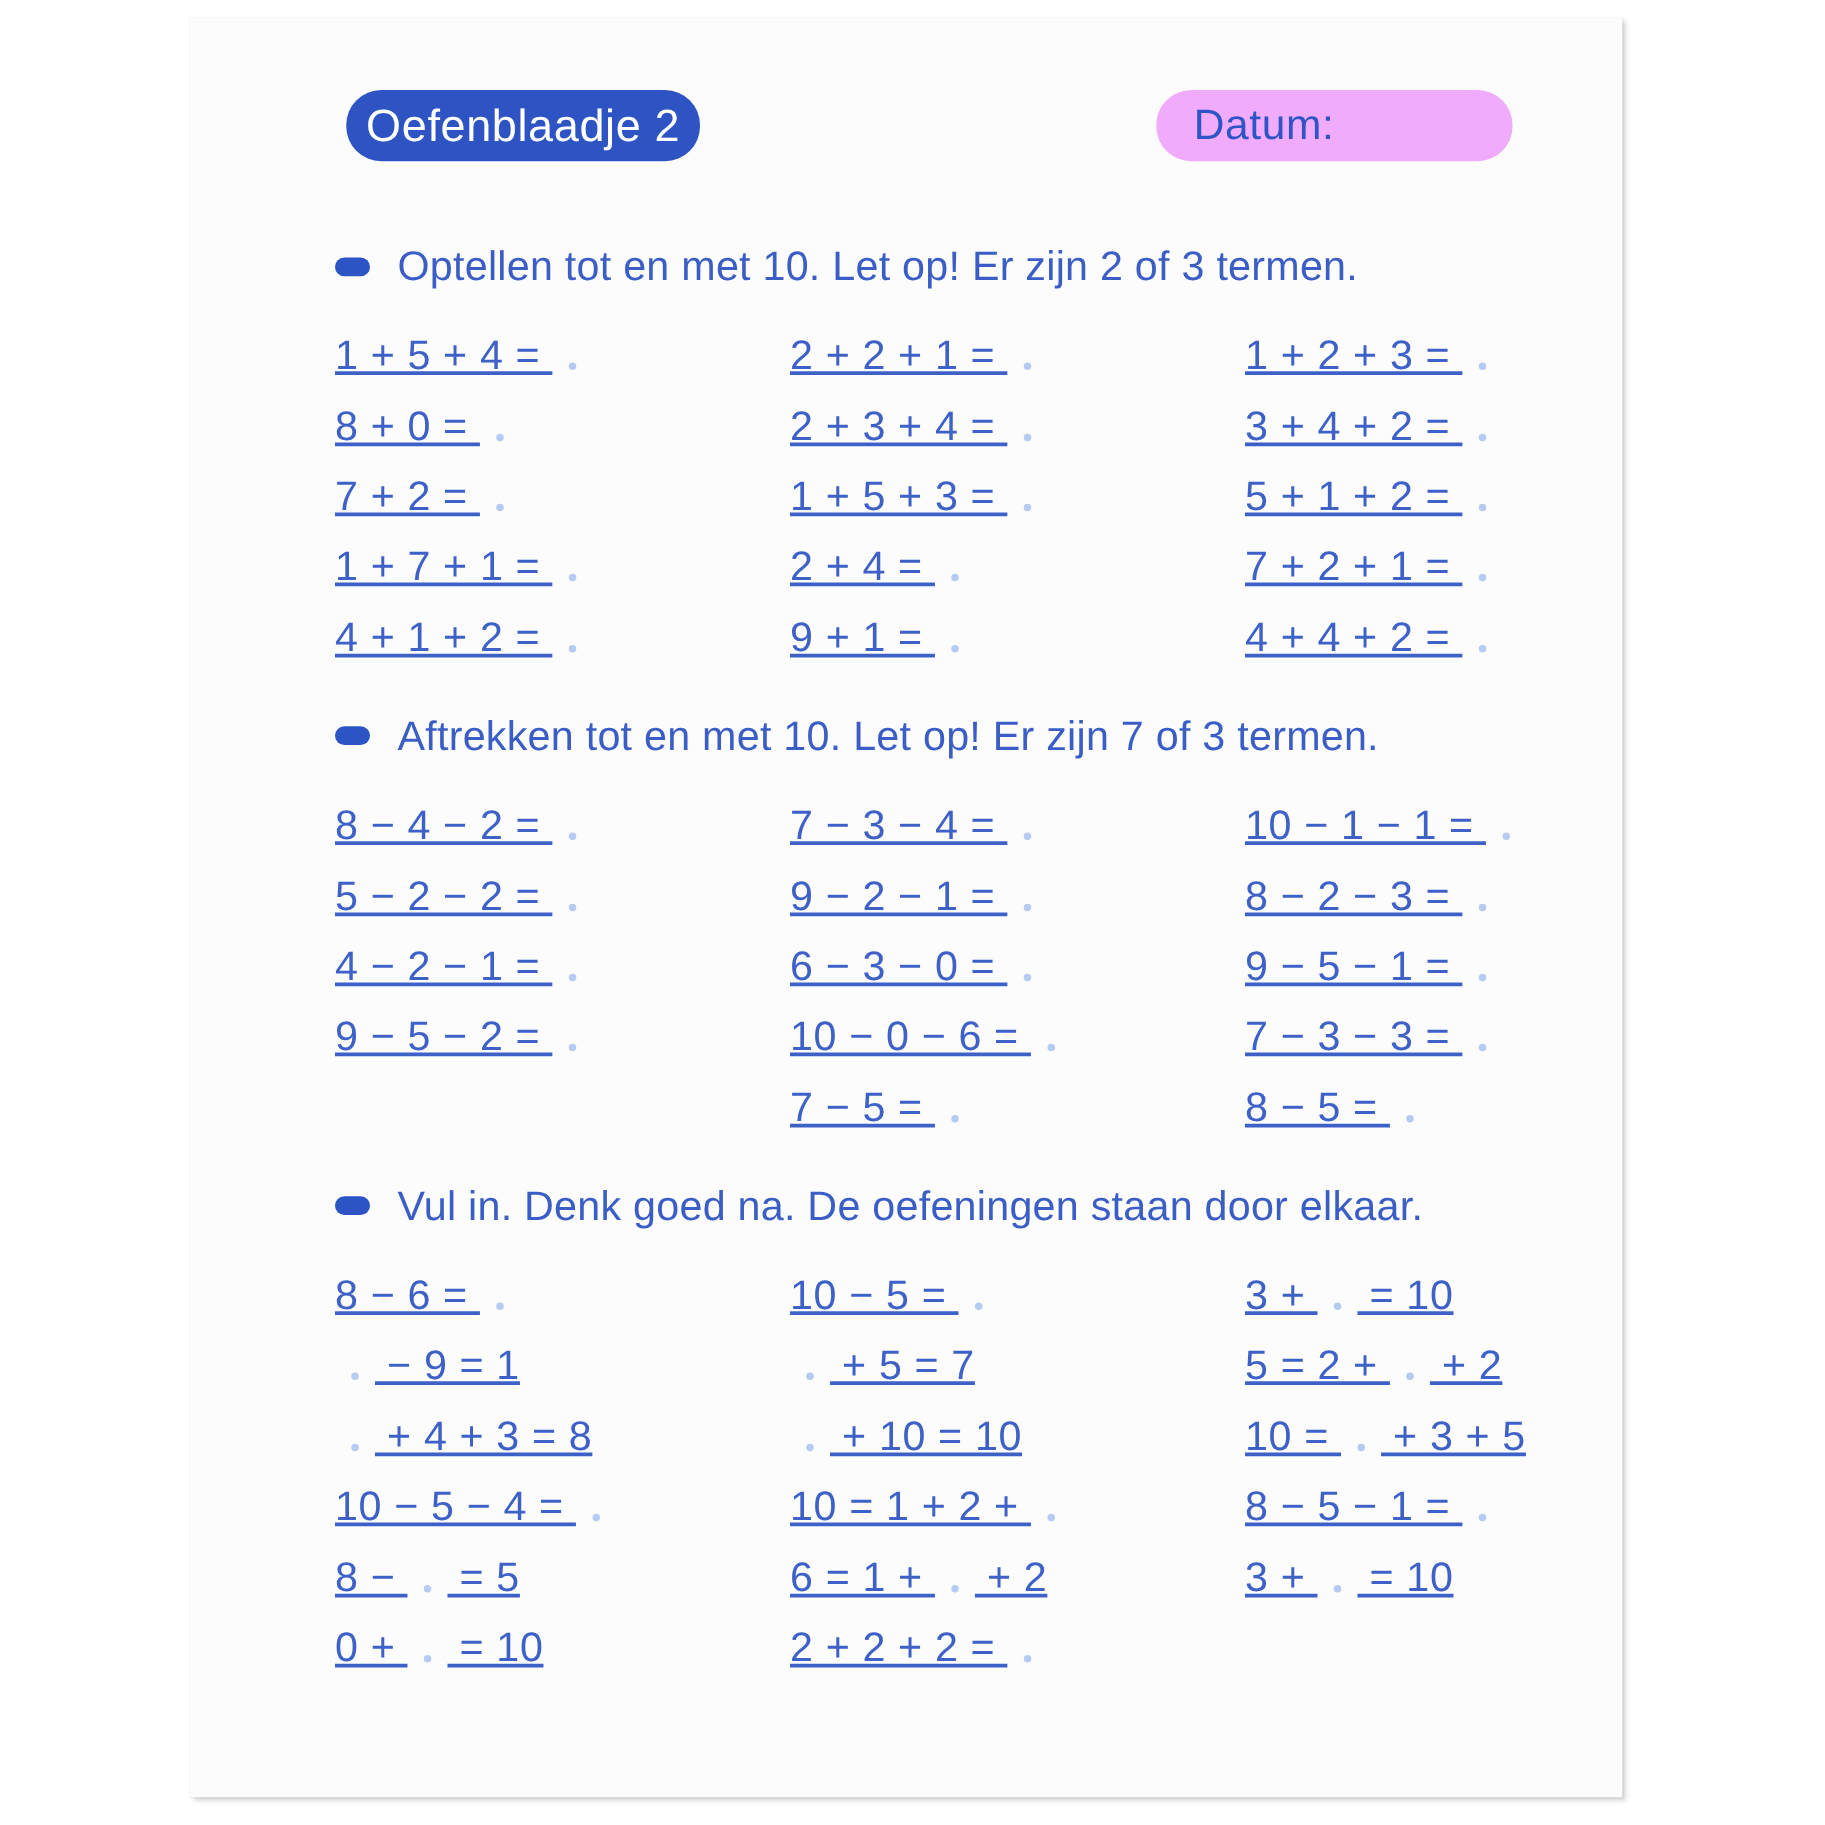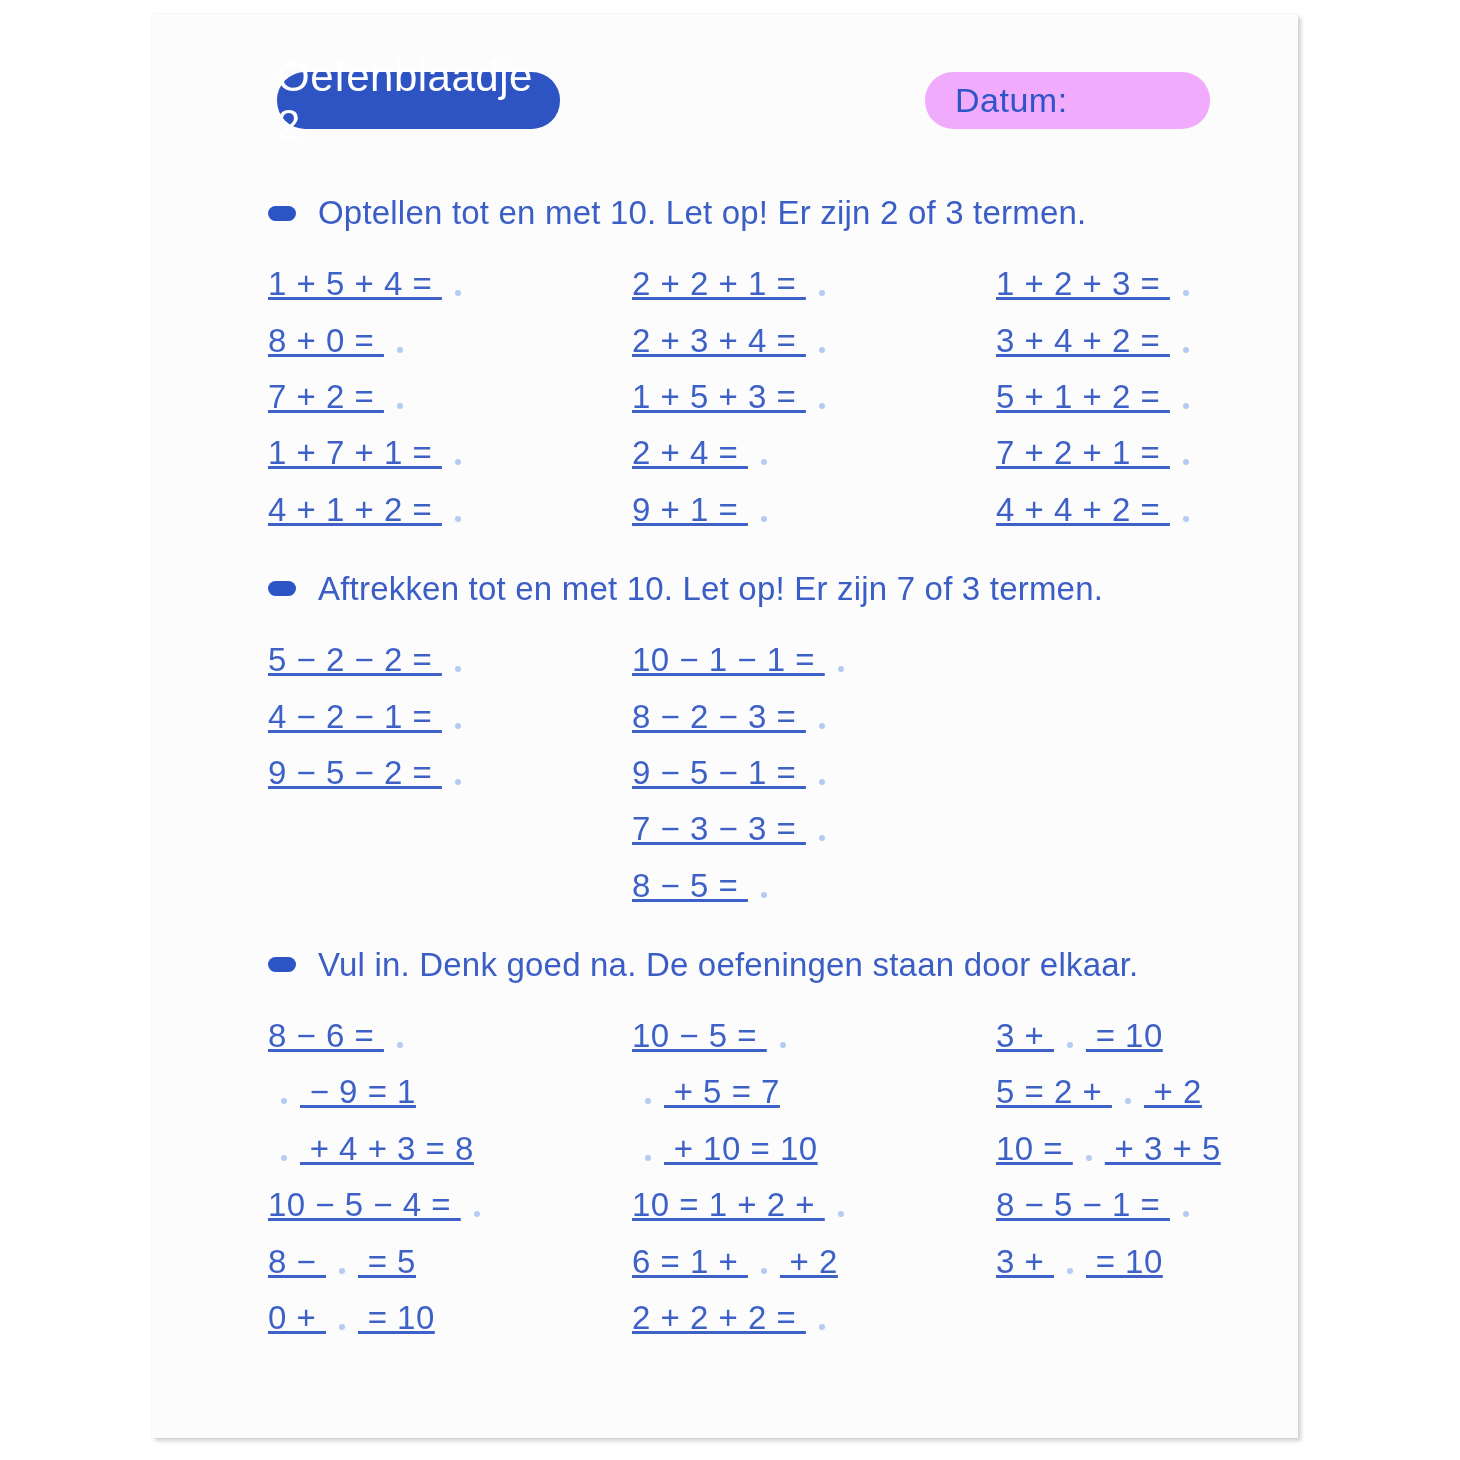--- a/index.html
+++ b/index.html
@@ -28,21 +28,21 @@
   }
   .pill-dark {
     position: absolute;
     left: 125px;
     top: 58px;
     width: 283px;
     height: 57px;
     border-radius: 28px;
     background: #2e54c4;
     color: #ffffff;
-    font-size: 42px;
+    font-size: 36px;
     display: flex;
     align-items: center;
     justify-content: center;
     letter-spacing: 0.5px;
   }
   .pill-light {
     position: absolute;
     left: 773px;
     top: 58px;
     width: 285px;
@@ -155,23 +155,31 @@
             </div>
           </div>
         </div>
         <div class="section">
           <div class="section-header">
             <div class="bullet"></div>
             <div class="section-title">Aftrekken tot en met 10. Let op! Er zijn 7 of 3 termen.</div>
           </div>
           <div class="columns">
             <div class="col">
+              <div class="problem">8 − 4 − 2 = <span class="dot"></span></div>
               <div class="problem">5 − 2 − 2 = <span class="dot"></span></div>
               <div class="problem">4 − 2 − 1 = <span class="dot"></span></div>
               <div class="problem">9 − 5 − 2 = <span class="dot"></span></div>
+            </div>
+            <div class="col">
+              <div class="problem">7 − 3 − 4 = <span class="dot"></span></div>
+              <div class="problem">9 − 2 − 1 = <span class="dot"></span></div>
+              <div class="problem">6 − 3 − 0 = <span class="dot"></span></div>
+              <div class="problem">10 − 0 − 6 = <span class="dot"></span></div>
+              <div class="problem">7 − 5 = <span class="dot"></span></div>
             </div>
             <div class="col">
               <div class="problem">10 − 1 − 1 = <span class="dot"></span></div>
               <div class="problem">8 − 2 − 3 = <span class="dot"></span></div>
               <div class="problem">9 − 5 − 1 = <span class="dot"></span></div>
               <div class="problem">7 − 3 − 3 = <span class="dot"></span></div>
               <div class="problem">8 − 5 = <span class="dot"></span></div>
             </div>
           </div>
         </div>

